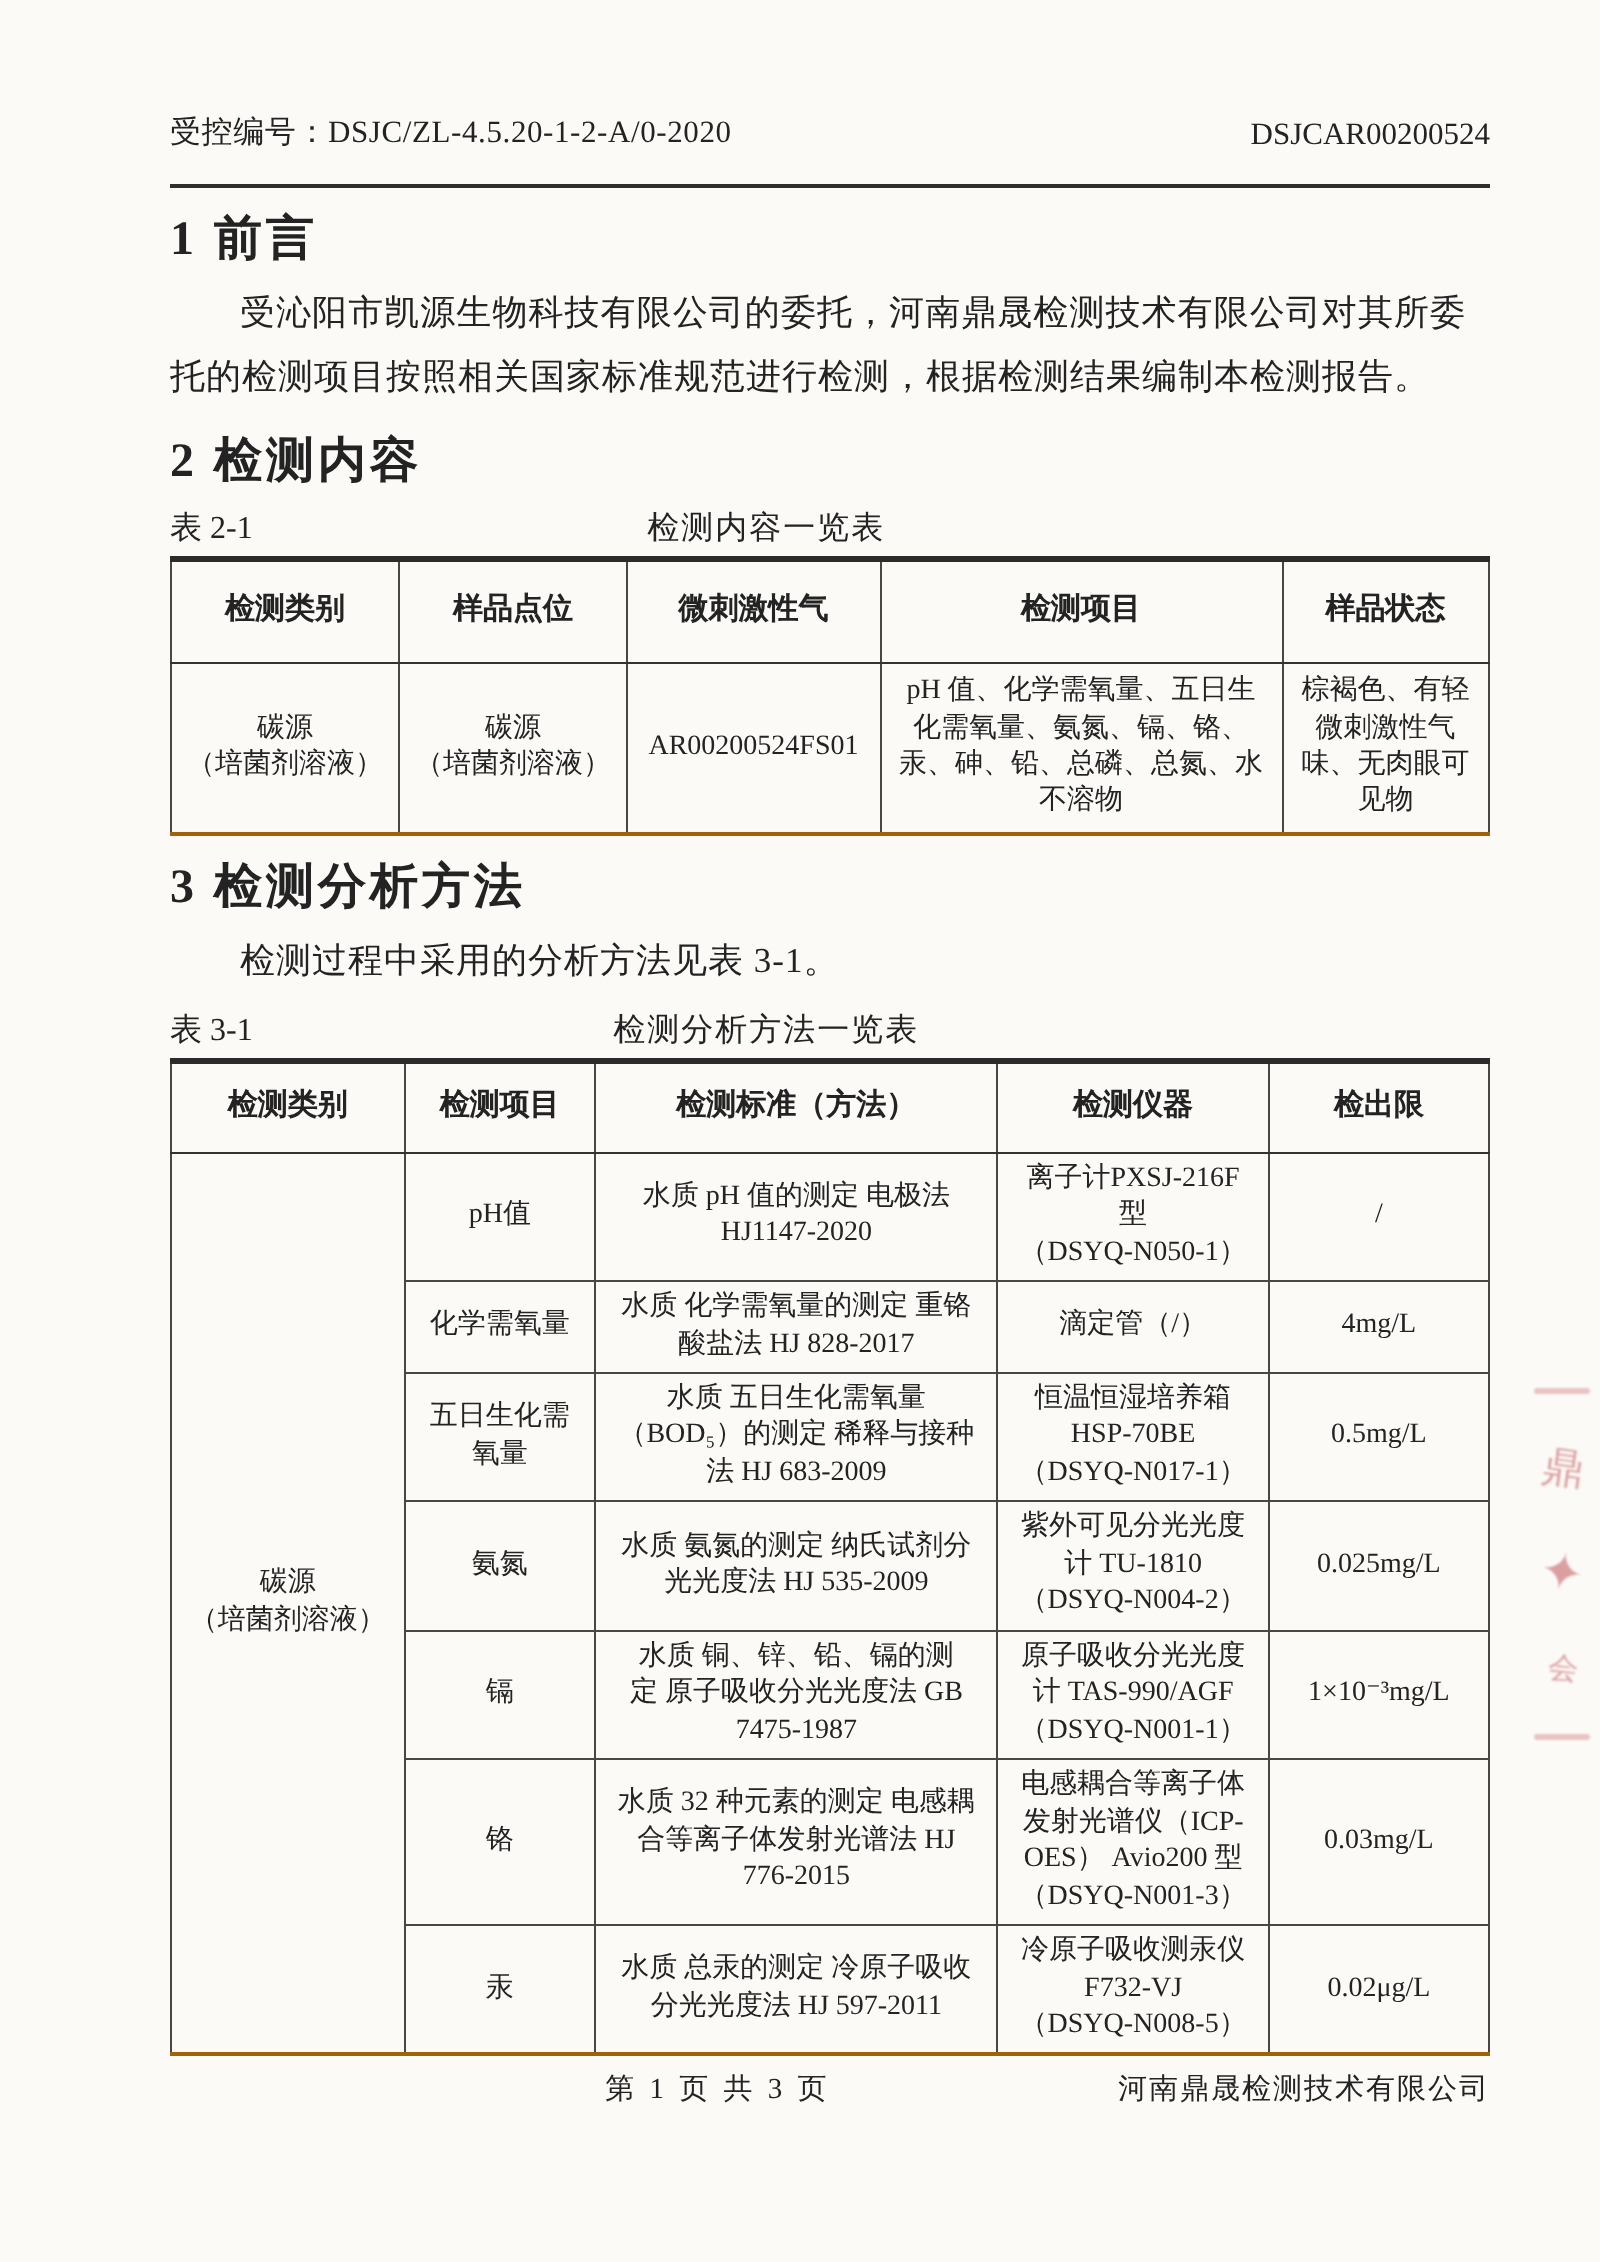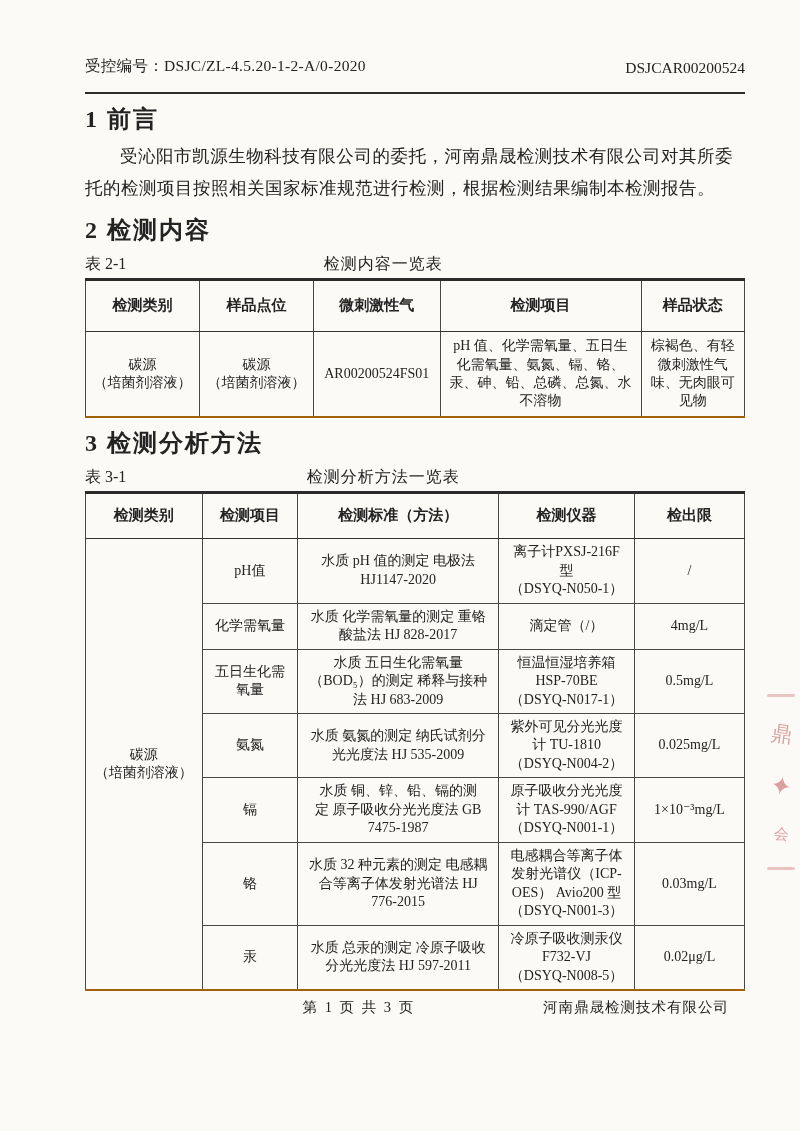--- a/index.html
+++ b/index.html
@@ -55,21 +55,21 @@
   .t31 thead th { height:46px; }
   .t31 tbody td { padding:4px 4px; }
   .t31 col:nth-child(1){ width:17.7%; }
   .t31 col:nth-child(2){ width:14.5%; }
   .t31 col:nth-child(3){ width:30.5%; }
   .t31 col:nth-child(4){ width:20.6%; }
   .t31 col:nth-child(5){ width:16.7%; }
 
   .doc-footer { position:relative; height:26px; margin-top:7px; font-size:14.5px; }
   .doc-footer .page-info { position:absolute; left:41.5%; transform:translateX(-50%); letter-spacing:2px; }
-  .doc-footer .company { position:absolute; right:16px; letter-spacing:1px; }
+  .doc-footer .company { position:absolute; right:0; letter-spacing:1px; }
 
   .stamp {
     position:absolute; right:-4px; top:694px; width:46px; height:176px;
     display:flex; flex-direction:column; align-items:center; justify-content:space-between;
     color:#c4565a; opacity:0.55; filter:blur(0.5px);
     pointer-events:none;
   }
   .stamp .s-dash { width:28px; height:3px; background:#c4565a; border-radius:2px; opacity:0.6; }
   .stamp .s-top { font-size:21px; transform:rotate(8deg); }
   .stamp .s-star { font-size:26px; transform:rotate(12deg); }
@@ -129,20 +129,21 @@
 不溶物</td>
           <td>棕褐色、有轻
 微刺激性气
 味、无肉眼可
 见物</td>
         </tr>
       </tbody>
     </table>
 
     <h2 class="sec">3  检测分析方法</h2>
+    <p class="para">检测过程中采用的分析方法见表 3-1。</p>
 
     <div class="caption">
       <span>表 3-1</span>
       <span class="cap-title">检测分析方法一览表</span>
       <span class="cap-spacer"></span>
     </div>
 
     <table class="t31">
       <colgroup>
           <col>

